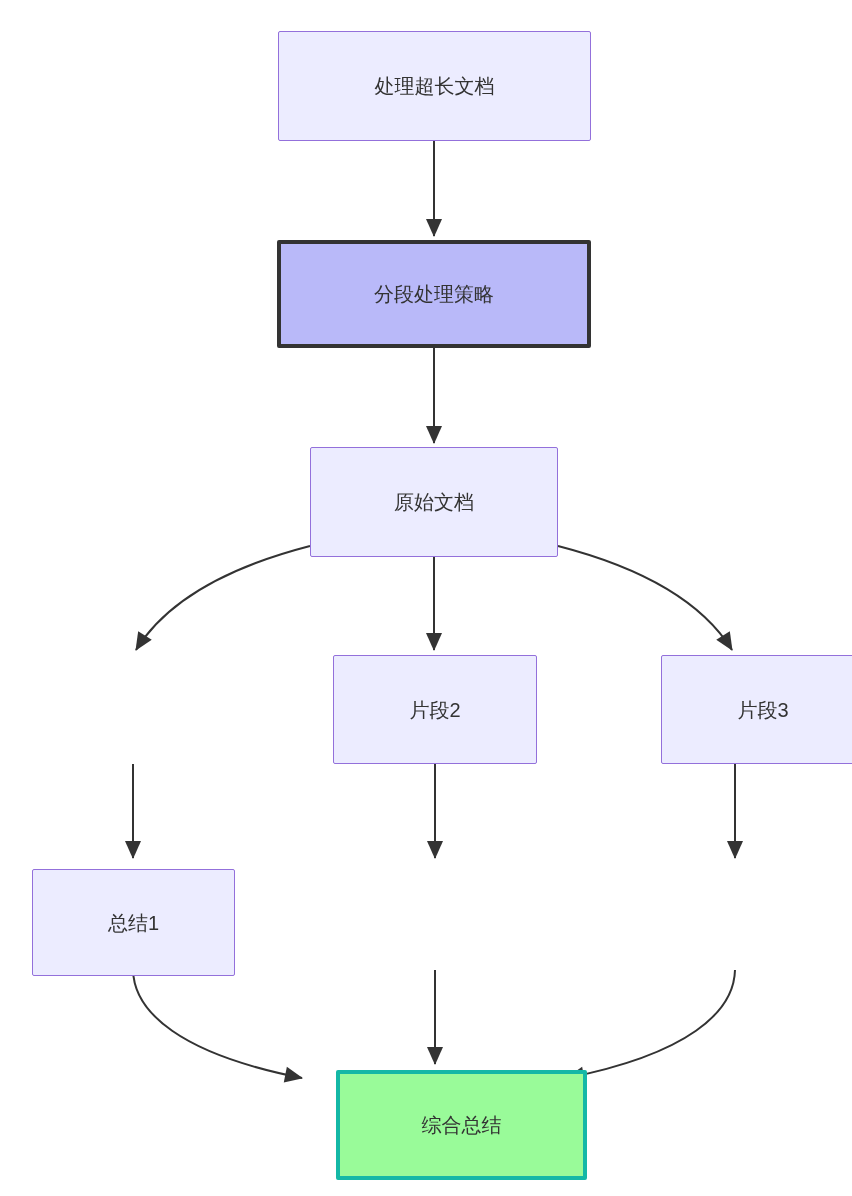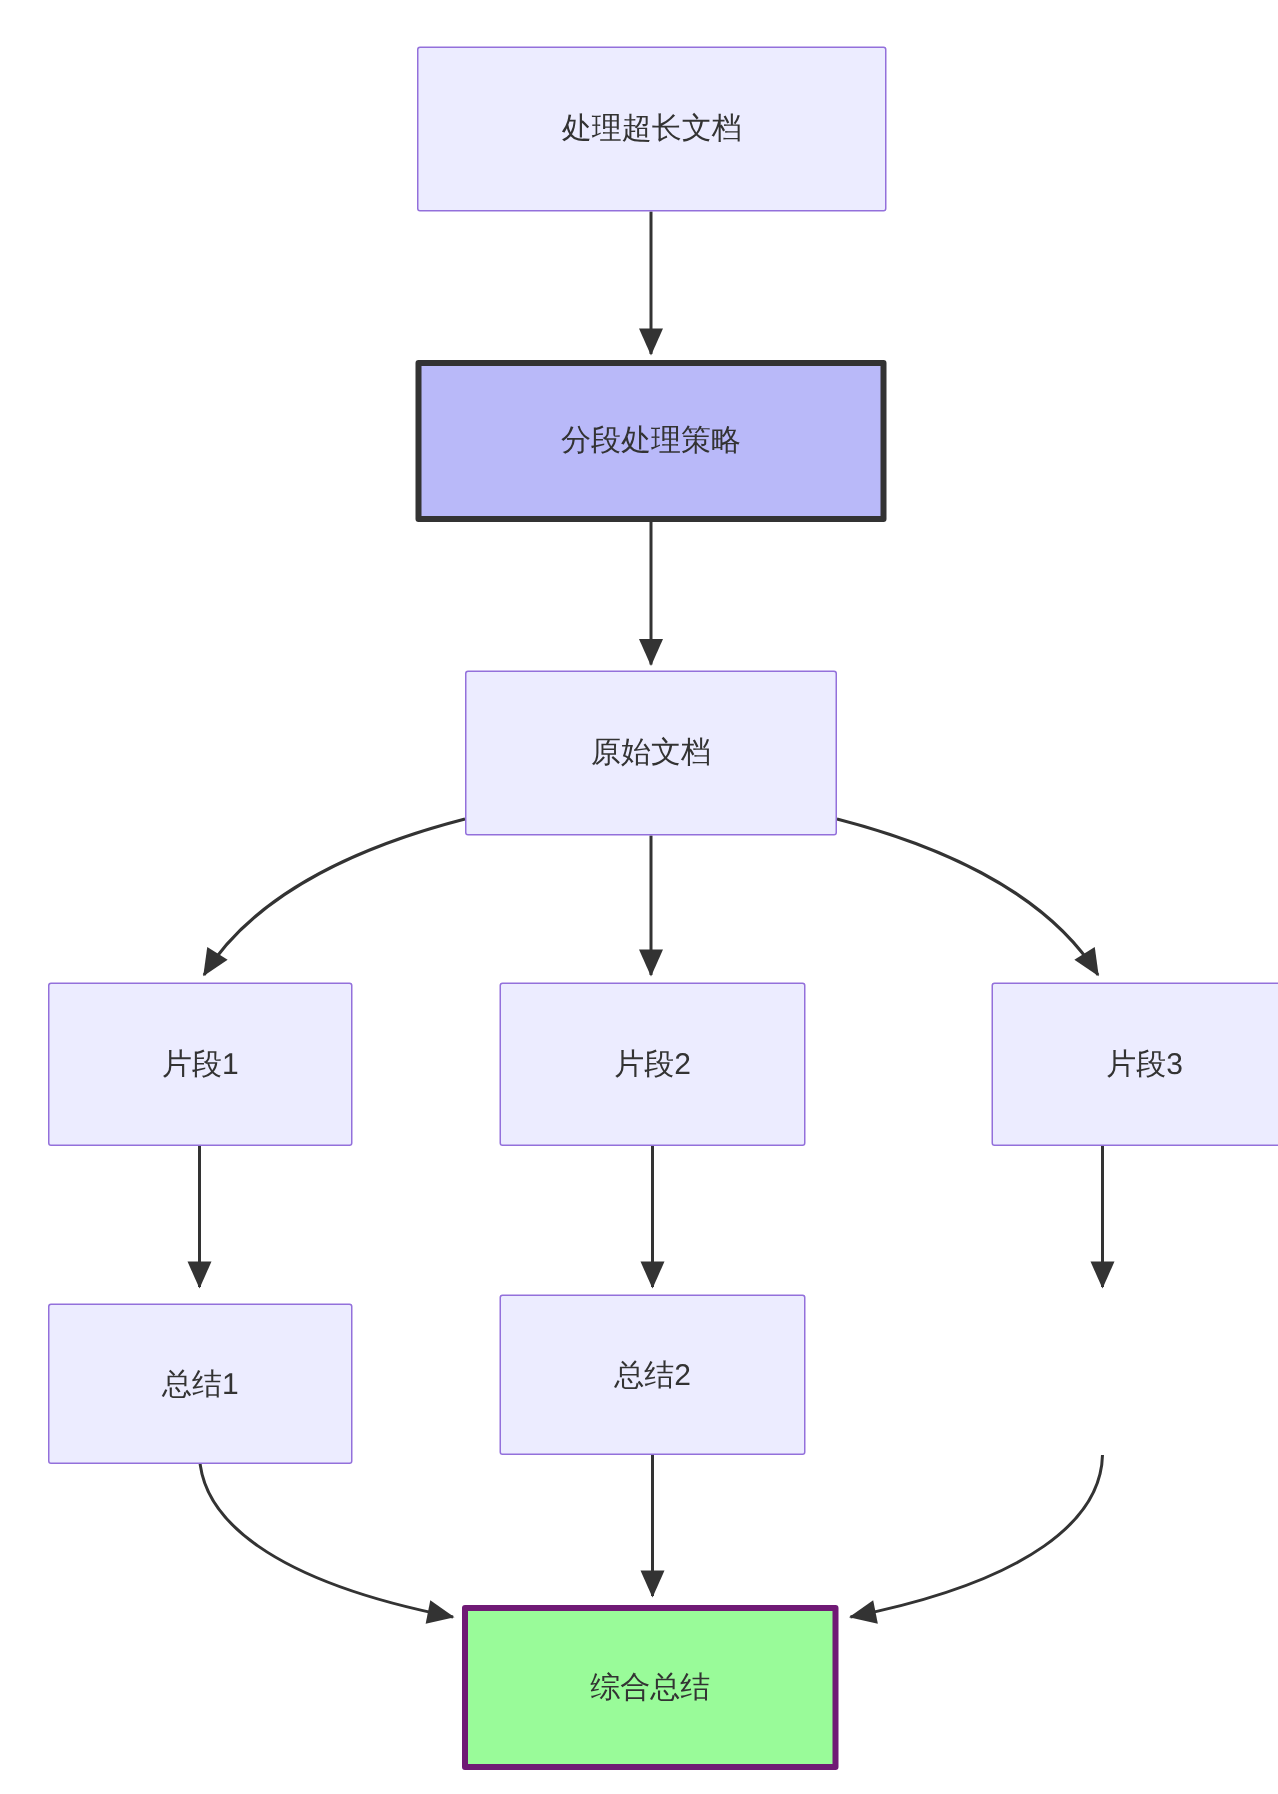--- a/index.html
+++ b/index.html
@@ -42,21 +42,22 @@
     background: #ECECFF;
     border: 1.5px solid #9370DB;
     border-radius: 2px;
   }
   .node.emphasis-purple {
     background: #b9b9f9;
     border: 4px solid #333333;
   }
   .node.emphasis-green {
     background: #99fb99;
-    border: 4px solid #701a75;
+    border: 4px solid #14b8a6;
+    margin-left: 28px;
   }
   #node-A  { left: 278px; top: 31px;   width: 313px; height: 110px; }
   #node-B  { left: 277px; top: 240px;  width: 314px; height: 108px; }
   #node-C  { left: 310px; top: 447px;  width: 248px; height: 110px; }
   #node-D1 { left: 32px;  top: 655px;  width: 203px; height: 109px; }
   #node-D2 { left: 333px; top: 655px;  width: 204px; height: 109px; justify-content: center; }
   #node-D3 { left: 661px; top: 655px;  width: 204px; height: 109px; }
   #node-S1 { left: 32px;  top: 869px;  width: 203px; height: 107px; }
   #node-S2 { left: 333px; top: 863px;  width: 204px; height: 107px; }
   #node-S3 { left: 633px; top: 863px;  width: 204px; height: 107px; }
@@ -95,38 +96,32 @@
   </div>
 
   <div class="node" id="node-C">
     <span>原始文档</span>
   </div>
 
   <div class="node emphasis-purple" id="node-B">
     <span>分段处理策略</span>
   </div>
 
-  <div class="node" id="node-D1">
-    <span>片段1</span>
-  </div>
 
   <div class="node" id="node-D2">
     <span>片段2</span>
   </div>
 
   <div class="node" id="node-D3">
     <span>片段3</span>
   </div>
 
   <div class="node" id="node-S1">
     <span>总结1</span>
   </div>
 
-  <div class="node" id="node-S2">
-    <span>总结2</span>
-  </div>
 
 
   <div class="node emphasis-green" id="node-F">
     <span>综合总结</span>
   </div>
 
 </div>
 
 </body></html>

